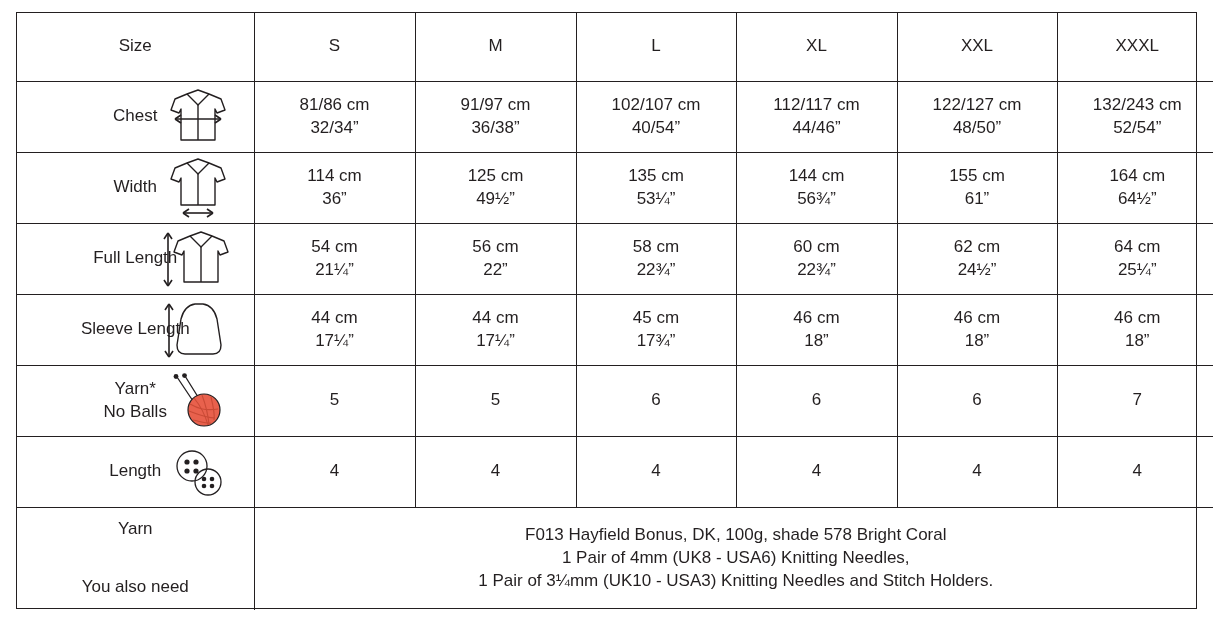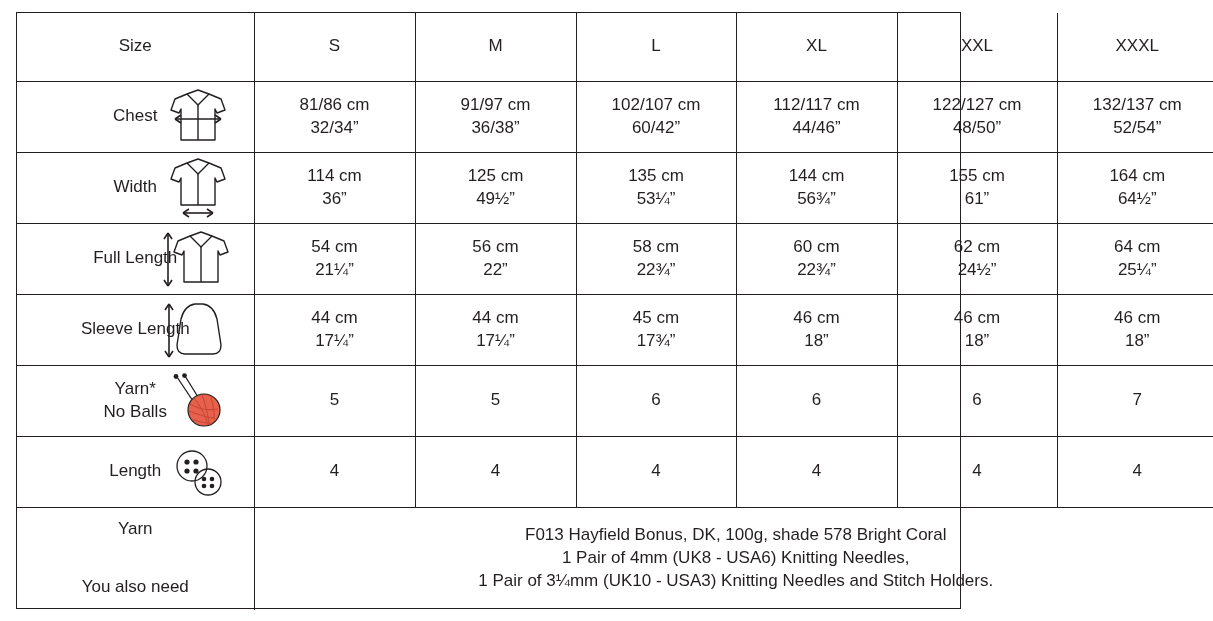--- a/index.html
+++ b/index.html
@@ -11,21 +11,21 @@
     width: 1213px;
     height: 621px;
     font-family: "Liberation Sans", sans-serif;
     color: #231f20;
     overflow: hidden;
   }
   #sheet {
     position: absolute;
     left: 16px;
     top: 12px;
-    width: 945px;
+    width: 1181px;
     height: 597px;
     box-sizing: border-box;
     border: 1.5px solid #231f20;
   }
   table.sizechart {
     width: 100%;
     height: 100%;
     border-collapse: collapse;
     table-layout: fixed;
   }
@@ -135,32 +135,32 @@
       <td class="val">
         <span>81/86 cm</span>
         <span class="l2">32/34”</span>
       </td>
       <td class="val">
         <span>91/97 cm</span>
         <span class="l2">36/38”</span>
       </td>
       <td class="val">
         <span>102/107 cm</span>
-        <span class="l2">60/42”</span>
+        <span class="l2">40/54”</span>
       </td>
       <td class="val">
         <span>112/117 cm</span>
         <span class="l2">44/46”</span>
       </td>
       <td class="val">
         <span>122/127 cm</span>
         <span class="l2">48/50”</span>
       </td>
       <td class="val">
-        <span>132/137 cm</span>
+        <span>132/243 cm</span>
         <span class="l2">52/54”</span>
       </td>
     </tr>
 
     <tr style="height:71px">
       <td class="rowlabel">
         <span class="labeltext">Width</span>
         <span class="icon-cell">
           <svg width="78" height="62" viewBox="0 0 78 62">
             <g fill="none" stroke="#231f20" stroke-width="1.4" stroke-linejoin="round">

